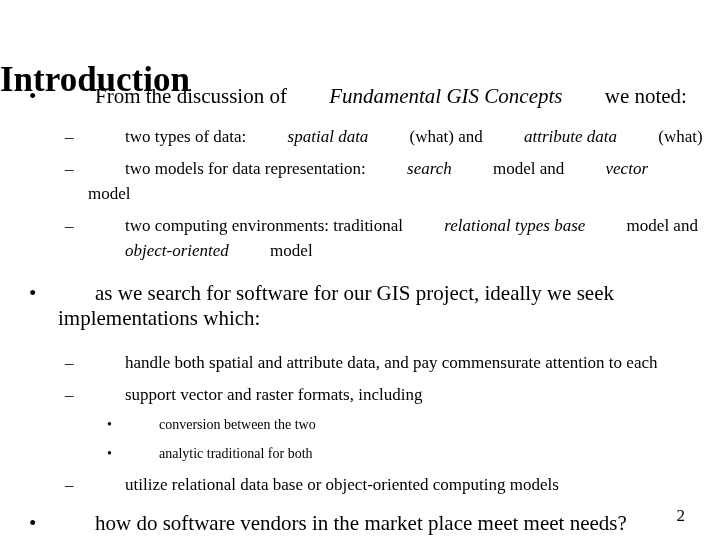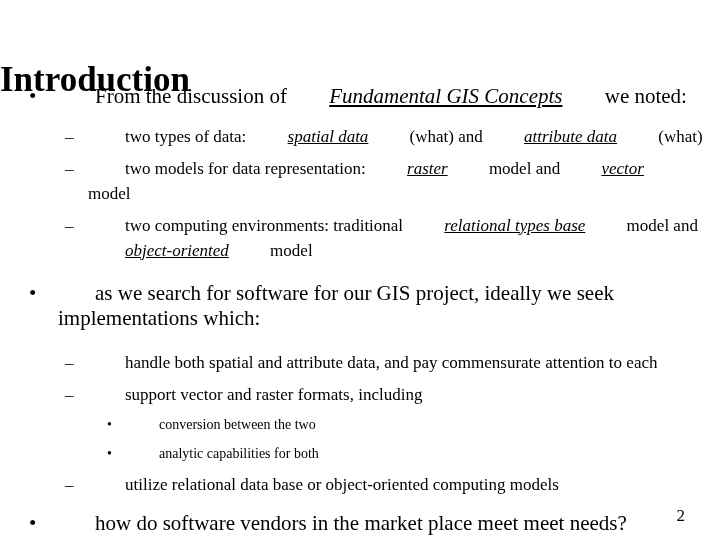--- a/index.html
+++ b/index.html
@@ -87,21 +87,21 @@
   }
   .lvl3 > .bullet {
     position: absolute;
     left: 107px;
     top: 0;
     font-size: 14px;
     line-height: 22px;
   }
 
   .txt { display: inline; margin-left: 37px; }
-  .it { font-style: italic; text-decoration: underline; }
+  .it { font-style: italic; }
 
   .gap-sm { height: 7px; }
   .gap-md { height: 14px; }
   .gap-lg { height: 18px; }
 
   
   .slide-number {
     position: absolute;
     right: 35px;
     bottom: 14px;
@@ -115,33 +115,33 @@
 
 <div class="slide">
 
   <h1 class="slide-title">Introduction</h1>
 
   <div class="body-area" id="body-area">
       <p class="lvl1"><span class="bullet">•</span><span class="txt">From the discussion of </span><span class="txt it">Fundamental GIS Concepts</span><span class="txt"> we noted:</span></p>
       <div class="gap-md"></div>
       <p class="lvl2"><span class="bullet">–</span><span class="txt">two types of data: </span><span class="txt it">spatial data</span><span class="txt"> (what) and </span><span class="txt it">attribute data</span><span class="txt"> (what)</span></p>
       <div class="gap-sm"></div>
-      <p class="lvl2"><span class="bullet">–</span><span class="txt">two models for data representation: </span><span class="txt it">raster</span><span class="txt"> model and </span><span class="txt it">vector</span><span class="txt"> model</span></p>
+      <p class="lvl2"><span class="bullet">–</span><span class="txt">two models for data representation: </span><span class="txt it">search</span><span class="txt"> model and </span><span class="txt it">vector</span><span class="txt"> model</span></p>
       <div class="gap-sm"></div>
       <p class="lvl2"><span class="bullet">–</span><span class="txt">two computing environments: traditional </span><span class="txt it">relational types base</span><span class="txt"> model and </span><span class="txt it">object-oriented</span><span class="txt"> model</span></p>
       <div class="gap-lg"></div>
       <p class="lvl1"><span class="bullet">•</span><span class="txt">as we search for software for our GIS project, ideally we seek implementations which:</span></p>
       <div class="gap-lg"></div>
       <p class="lvl2"><span class="bullet">–</span><span class="txt">handle both spatial and attribute data, and pay commensurate attention to each</span></p>
       <div class="gap-sm"></div>
       <p class="lvl2"><span class="bullet">–</span><span class="txt">support vector and raster formats, including</span></p>
       <div class="gap-sm"></div>
       <p class="lvl3"><span class="bullet">•</span><span class="txt">conversion between the two</span></p>
       <div class="gap-sm"></div>
-      <p class="lvl3"><span class="bullet">•</span><span class="txt">analytic capabilities for both</span></p>
+      <p class="lvl3"><span class="bullet">•</span><span class="txt">analytic traditional for both</span></p>
       <div class="gap-sm"></div>
       <p class="lvl2"><span class="bullet">–</span><span class="txt">utilize relational data base or object-oriented computing models</span></p>
       <div class="gap-md"></div>
       <p class="lvl1"><span class="bullet">•</span><span class="txt">how do software vendors in the market place meet meet needs?</span></p>
     </div>
 
   <div class="slide-number">2</div>
 
 </div>
 

